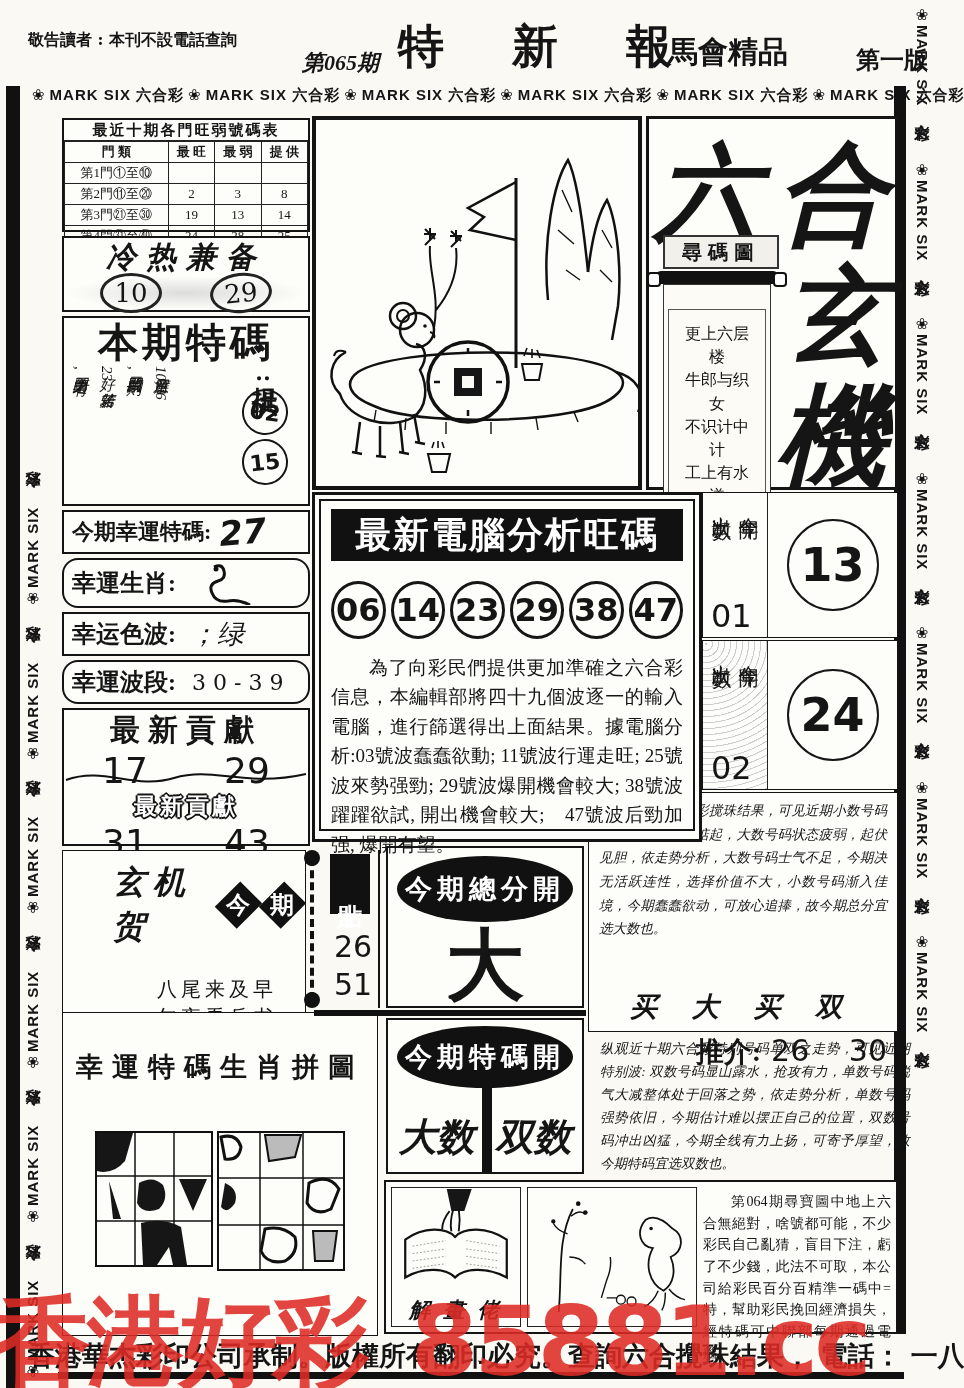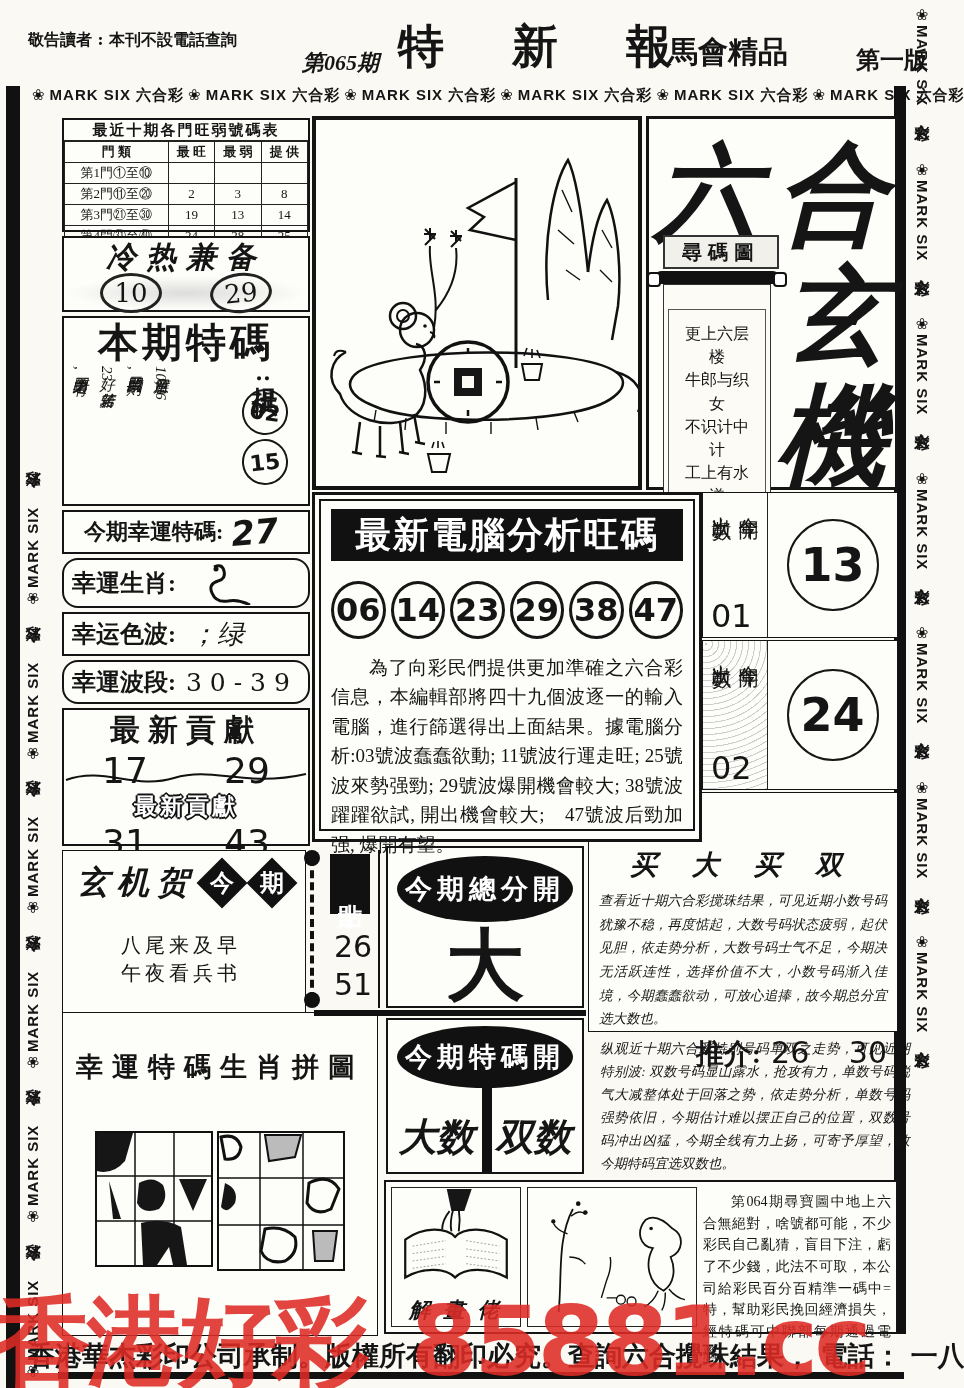--- a/index.html
+++ b/index.html
@@ -163,57 +163,57 @@
         <span class="vtext hand" style="font-size:15px;">應留意10,06</span>
       </div>
       <div style="width:74px;display:flex;flex-direction:column;align-items:center;">
         <span class="vtext bold" style="font-size:26px;letter-spacing:4px;">提供:</span>
         <span class="circle-num" style="width:42px;height:42px;font-size:22px;border-width:2px;transform:rotate(8deg);margin-top:2px;">02</span>
         <span class="circle-num" style="width:42px;height:42px;font-size:22px;border-width:2px;transform:rotate(-6deg);margin-top:4px;">15</span>
       </div>
     </div>
   </div>
 
-  <div class="abs box" style="left:62px;top:510px;width:248px;height:44px;display:flex;align-items:center;padding:0 20px;">
+  <div class="abs box" style="left:62px;top:510px;width:248px;height:44px;display:flex;align-items:center;padding:0 8px;">
     <span class="bold" style="font-size:22px;">今期幸運特碼:</span>
     <span class="hand bold" style="font-size:34px;margin-left:8px;transform:rotate(-5deg);font-family:'DejaVu Sans',sans-serif;">27</span>
   </div>
   <div class="abs box" style="left:62px;top:558px;width:248px;height:50px;border-radius:16px;display:flex;align-items:center;padding:0 8px;">
     <span class="bold" style="font-size:24px;">幸運生肖:</span>
     <svg width="90" height="44" viewBox="0 0 90 44">
       <path d="M38,6 q8,-4 10,4 q2,8 -6,10 q-10,3 -6,12 q4,10 16,8 q10,-2 22,4" fill="none" stroke="#111" stroke-width="3"></path>
       <circle cx="40" cy="8" r="2.5" fill="#111"></circle>
     </svg>
   </div>
   <div class="abs box" style="left:62px;top:612px;width:248px;height:44px;display:flex;align-items:center;padding:0 8px;">
     <span class="bold" style="font-size:24px;">幸运色波:</span>
     <span class="hand" style="font-size:27px;margin-left:14px;">；绿</span>
   </div>
   <div class="abs box" style="left:62px;top:660px;width:248px;height:44px;border-radius:16px;display:flex;align-items:center;padding:0 8px;">
     <span class="bold" style="font-size:24px;">幸運波段:</span>
-    <span style="font-size:25px;margin-left:10px;font-family:'DejaVu Serif',serif;">3 0 - 3 9</span>
+    <span style="font-size:22px;margin-left:16px;font-family:'DejaVu Serif',serif;">3 0 - 3 9</span>
   </div>
 
   <div class="abs box" style="left:62px;top:708px;width:248px;height:138px;">
     <div class="serifhead ctr" style="font-size:30px;height:40px;letter-spacing:8px;">最新貢獻</div>
     <div style="position:relative;display:flex;justify-content:space-around;font-size:36px;font-family:'DejaVu Sans',sans-serif;">
       <span>17</span>
       <span>29</span>
       <svg class="abs" style="left:0;top:14px;" width="244" height="26" viewBox="0 0 244 26">
         <path d="M2,16 C40,2 70,26 110,14 C150,2 180,24 242,10" fill="none" stroke="#111" stroke-width="2"></path>
       </svg>
     </div>
     <div class="ctr outline-text" style="font-size:23px;letter-spacing:3px;">最新貢獻</div>
     <div style="display:flex;justify-content:space-around;font-size:36px;font-family:'DejaVu Sans',sans-serif;">
       <span>31</span>
       <span>43</span>
     </div>
   </div>
 
-  <div class="abs box thin" style="left:62px;top:850px;width:244px;height:174px;">
+  <div class="abs box thin" style="left:62px;top:850px;width:244px;height:174px;padding-left:36px;">
     <div style="display:flex;align-items:center;padding:10px 0 0 14px;">
       <span class="hand bold" style="font-size:32px;letter-spacing:8px;">玄机贺</span>
       <span class="diamond">
           <span>今</span>
         </span>
       <span class="diamond">
           <span>期</span>
         </span>
     </div>
     <div style="padding:26px 0 0 58px;font-size:20px;letter-spacing:4px;line-height:1.4;">
@@ -372,22 +372,22 @@
       <div class="vtext" style="position:absolute;right:4px;top:8px;font-size:20px;letter-spacing:2px;">今年開</div>
       <div class="vtext" style="position:absolute;left:6px;top:8px;font-size:20px;letter-spacing:2px;">出次數</div>
       <div class="abs" style="left:8px;bottom:2px;font-size:32px;font-family:'DejaVu Sans',sans-serif;">02</div>
     </div>
     <div class="ctr" style="flex:1;">
       <span class="circle-num" style="width:88px;height:88px;font-size:46px;border-width:2px;">24</span>
     </div>
   </div>
 
   <div class="abs box thin" style="left:588px;top:792px;width:310px;height:240px;padding:6px 10px;box-sizing:border-box;">
+    <div class="hand para" style="font-size:13.5px;line-height:1.75;">查看近十期六合彩搅珠结果，可见近期小数号码犹豫不稳，再度惦起，大数号码状态疲弱，起伏见胆，依走势分析，大数号码士气不足，今期决无活跃连性，选择价值不大，小数号码渐入佳境，今期蠢蠢欲动，可放心追捧，故今期总分宜选大数也。</div>
     <div class="hand ctr" style="font-size:27px;letter-spacing:14px;margin:48px 0 6px;font-weight:bold;">买 大 买 双</div>
-    <div class="hand para" style="font-size:13.5px;line-height:1.75;">查看近十期六合彩搅珠结果，可见近期小数号码犹豫不稳，再度惦起，大数号码状态疲弱，起伏见胆，依走势分析，大数号码士气不足，今期决无活跃连性，选择价值不大，小数号码渐入佳境，今期蠢蠢欲动，可放心追捧，故今期总分宜选大数也。</div>
     <div style="display:flex;align-items:baseline;justify-content:flex-end;gap:10px;margin-top:2px;">
       <span class="bold" style="font-size:28px;">推介:</span>
       <span style="font-size:30px;font-family:'DejaVu Sans',sans-serif;">26　 30</span>
     </div>
   </div>
 
   <div class="abs" style="left:600px;top:1038px;width:310px;height:136px;">
     <div class="hand para" style="font-size:13.5px;line-height:1.7;">纵观近十期六合彩特别号码单双之走势，可见近期特别波: 双数号码显山露水，抢攻有力，单数号码锐气大减整体处于回落之势，依走势分析，单数号码强势依旧，今期估计难以摆正自己的位置，双数号码冲出凶猛，今期全线有力上扬，可寄予厚望，故今期特码宜选双数也。</div>
     <div style="display:flex;align-items:baseline;justify-content:center;gap:12px;">
       <span class="bold" style="font-size:30px;">推薦:</span>

